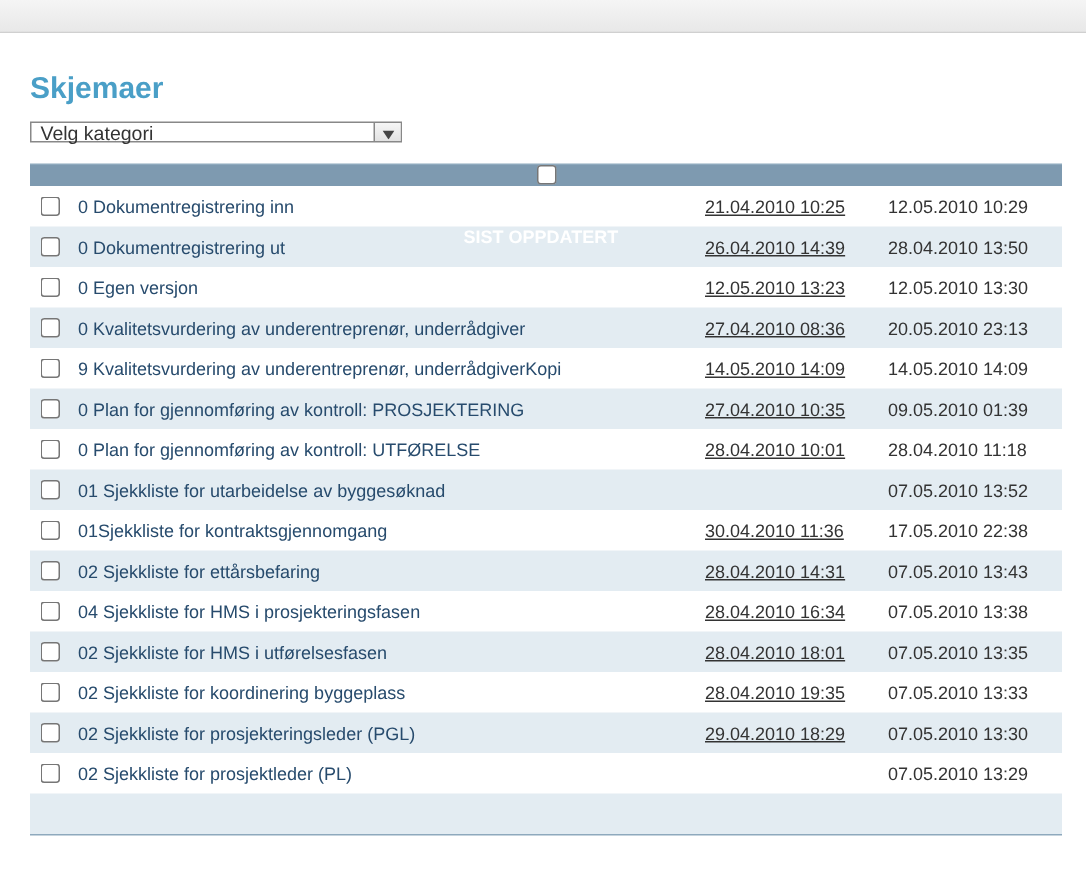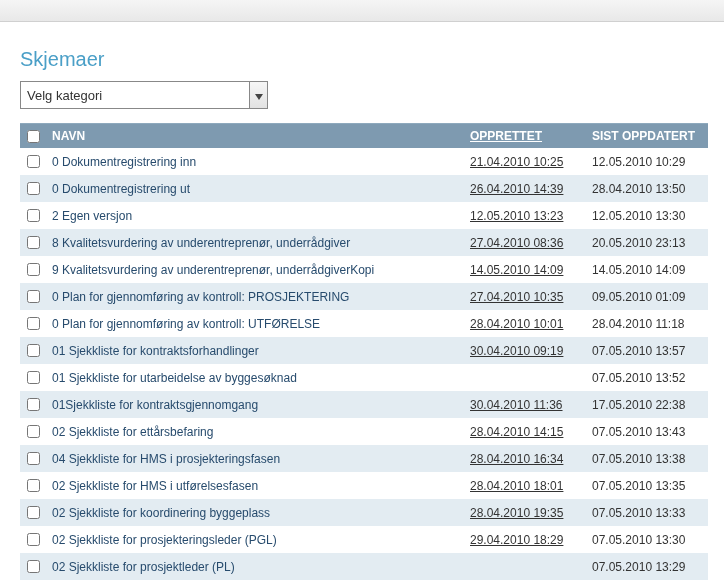--- a/index.html
+++ b/index.html
@@ -15,27 +15,27 @@
   .topbar {
     height: 22px;
     background: linear-gradient(#f5f5f5, #e8e8e8);
     border-bottom: 1px solid #d0d0d0;
   }
   .content {
     padding: 26px 20px 0 20px;
   }
   h1.page-title {
     font-size: 20px;
-    font-weight: 400;
+    font-weight: 700;
     color: #4a9fc7;
     margin-bottom: 10px;
   }
   .category-select {
     width: 248px;
-    height: 28px;
+    height: 14px;
     margin-bottom: 14px;
     position: relative;
     border: 1px solid #888;
     background: #fff;
     display: flex;
     align-items: center;
     padding: 0 6px;
     cursor: pointer;
     font-size: 13px;
   }
@@ -53,22 +53,23 @@
     width: 688px;
     border-top: 1px solid #8ea9bd;
     border-bottom: 1px solid #8ea9bd;
   }
   .thead {
     display: flex;
     background: #7e9ab0;
     color: #fff;
     font-weight: 700;
     font-size: 12px;
-    height: 24px;
-    align-items: center;
+    height: 14px;
+    align-items: center;
+    flex-direction: column;
   }
   .thead .cell, .row .cell {
     padding: 0 6px;
     display: flex;
     align-items: center;
     text-align: left;
   }
   .col-chk { width: 26px; justify-content: center; }
   .col-name { flex: 1 1 auto; }
   .col-created { width: 122px; text-decoration: underline; }
@@ -148,31 +149,31 @@
             <span>0 Dokumentregistrering ut</span>
           </div>
           <div class="cell col-created">26.04.2010 14:39</div>
           <div class="cell col-updated">28.04.2010 13:50</div>
         </div>
         <div class="row">
           <div class="cell col-chk">
             <input type="checkbox" style="">
           </div>
           <div class="cell col-name">
-            <span>2 Egen versjon</span>
+            <span>0 Egen versjon</span>
           </div>
           <div class="cell col-created">12.05.2010 13:23</div>
           <div class="cell col-updated">12.05.2010 13:30</div>
         </div>
         <div class="row">
           <div class="cell col-chk">
             <input type="checkbox" style="">
           </div>
           <div class="cell col-name">
-            <span>8 Kvalitetsvurdering av underentreprenør, underrådgiver</span>
+            <span>0 Kvalitetsvurdering av underentreprenør, underrådgiver</span>
           </div>
           <div class="cell col-created">27.04.2010 08:36</div>
           <div class="cell col-updated">20.05.2010 23:13</div>
         </div>
         <div class="row">
           <div class="cell col-chk">
             <input type="checkbox" style="">
           </div>
           <div class="cell col-name">
             <span>9 Kvalitetsvurdering av underentreprenør, underrådgiverKopi</span>
@@ -181,47 +182,37 @@
           <div class="cell col-updated">14.05.2010 14:09</div>
         </div>
         <div class="row">
           <div class="cell col-chk">
             <input type="checkbox" style="">
           </div>
           <div class="cell col-name">
             <span>0 Plan for gjennomføring av kontroll: PROSJEKTERING</span>
           </div>
           <div class="cell col-created">27.04.2010 10:35</div>
-          <div class="cell col-updated">09.05.2010 01:09</div>
+          <div class="cell col-updated">09.05.2010 01:39</div>
         </div>
         <div class="row">
           <div class="cell col-chk">
             <input type="checkbox" style="">
           </div>
           <div class="cell col-name">
             <span>0 Plan for gjennomføring av kontroll: UTFØRELSE</span>
           </div>
           <div class="cell col-created">28.04.2010 10:01</div>
           <div class="cell col-updated">28.04.2010 11:18</div>
         </div>
         <div class="row">
           <div class="cell col-chk">
             <input type="checkbox" style="">
           </div>
           <div class="cell col-name">
-            <span>01 Sjekkliste for kontraktsforhandlinger</span>
-          </div>
-          <div class="cell col-created">30.04.2010 09:19</div>
-          <div class="cell col-updated">07.05.2010 13:57</div>
-        </div>
-        <div class="row">
-          <div class="cell col-chk">
-            <input type="checkbox" style="">
-          </div>
-          <div class="cell col-name">
             <span>01 Sjekkliste for utarbeidelse av byggesøknad</span>
           </div>
           <div class="cell col-updated">07.05.2010 13:52</div>
         </div>
         <div class="row">
           <div class="cell col-chk">
             <input type="checkbox" style="">
           </div>
           <div class="cell col-name">
             <span>01Sjekkliste for kontraktsgjennomgang</span>
@@ -229,21 +220,21 @@
           <div class="cell col-created">30.04.2010 11:36</div>
           <div class="cell col-updated">17.05.2010 22:38</div>
         </div>
         <div class="row">
           <div class="cell col-chk">
             <input type="checkbox" style="">
           </div>
           <div class="cell col-name">
             <span>02 Sjekkliste for ettårsbefaring</span>
           </div>
-          <div class="cell col-created">28.04.2010 14:15</div>
+          <div class="cell col-created">28.04.2010 14:31</div>
           <div class="cell col-updated">07.05.2010 13:43</div>
         </div>
         <div class="row">
           <div class="cell col-chk">
             <input type="checkbox" style="">
           </div>
           <div class="cell col-name">
             <span>04 Sjekkliste for HMS i prosjekteringsfasen</span>
           </div>
           <div class="cell col-created">28.04.2010 16:34</div>

